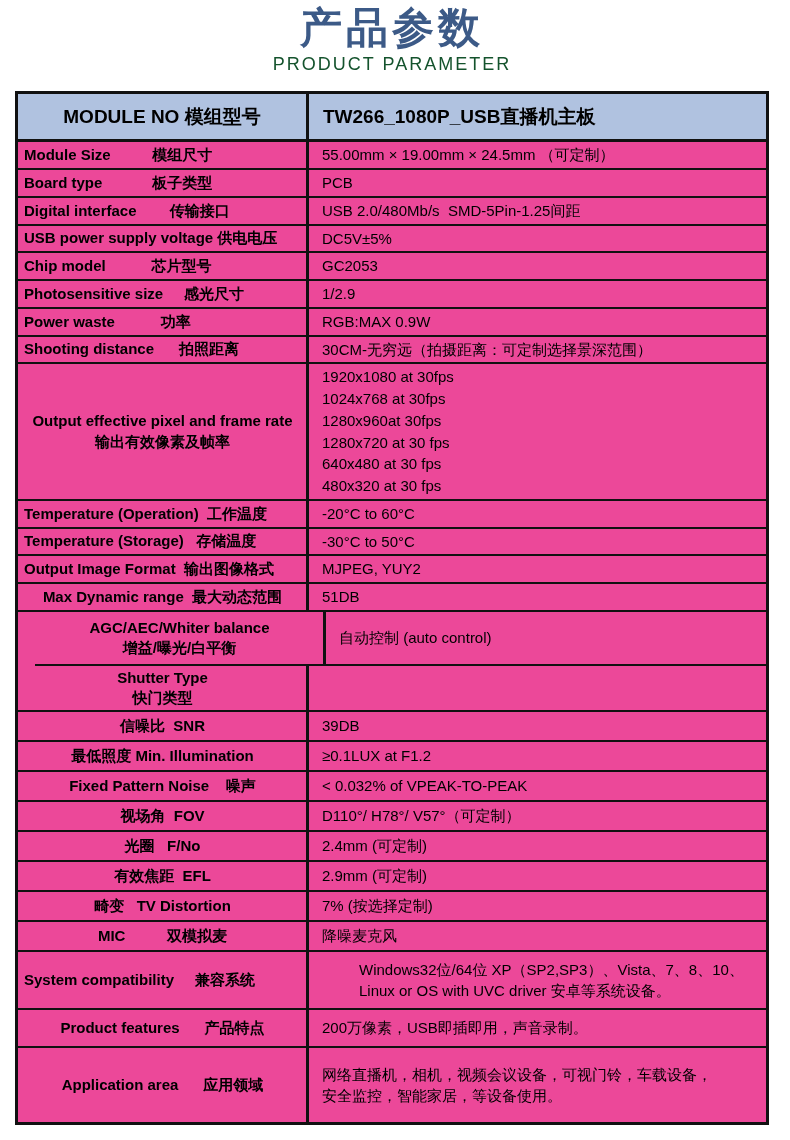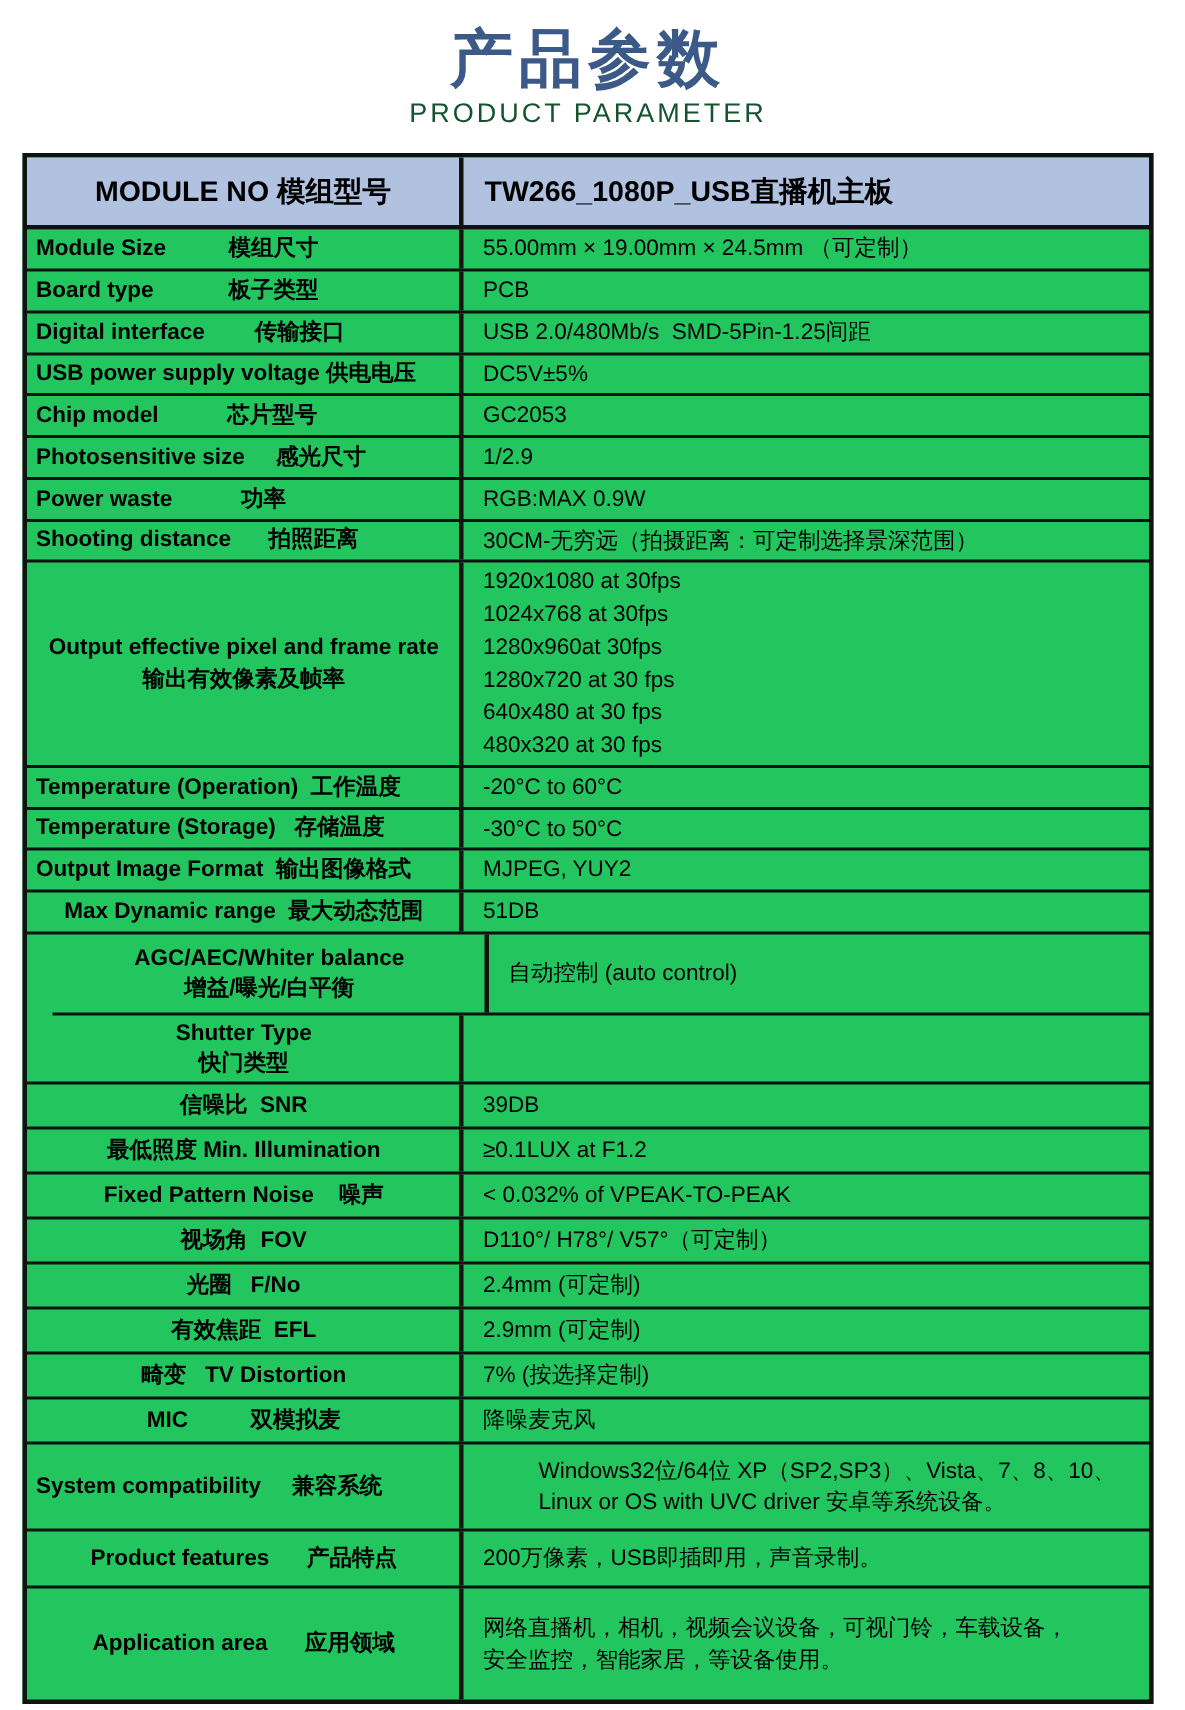--- a/index.html
+++ b/index.html
@@ -2,21 +2,21 @@
 <html lang="zh"><head>
 <meta charset="utf-8">
 <style>
   * { box-sizing: border-box; margin: 0; padding: 0; }
   html, body {
     width: 790px;
     background: #ffffff;
     font-family: "Liberation Sans", "DejaVu Sans", sans-serif;
     color: #000;
   }
-  .page { width: 784px; min-height: 1140px; padding-top: 15px; }
+  .page { width: 784px; min-height: 1140px; padding-top: 4px; }
 
   
   .title-block { text-align: center; }
   .page-title {
     font-size: 42px;
     font-weight: 700;
     letter-spacing: 4px;
     color: #3c5a87;
     line-height: 1.15;
   }
@@ -26,21 +26,21 @@
     letter-spacing: 2px;
     color: #3e5c8a;
     margin-top: 2px;
   }
 
   
   .spec-table {
     width: 754px;
     margin: 16px auto 0;
     border: 3px solid #111;
-    background: #22c55e;
+    background: #ec4899;
   }
   .thead {
     display: flex;
     align-items: stretch;
     background: #b0c2e0;
     min-height: 48px;
     border-bottom: 3px solid #111;
     font-size: 19px;
     font-weight: 700;
   }

